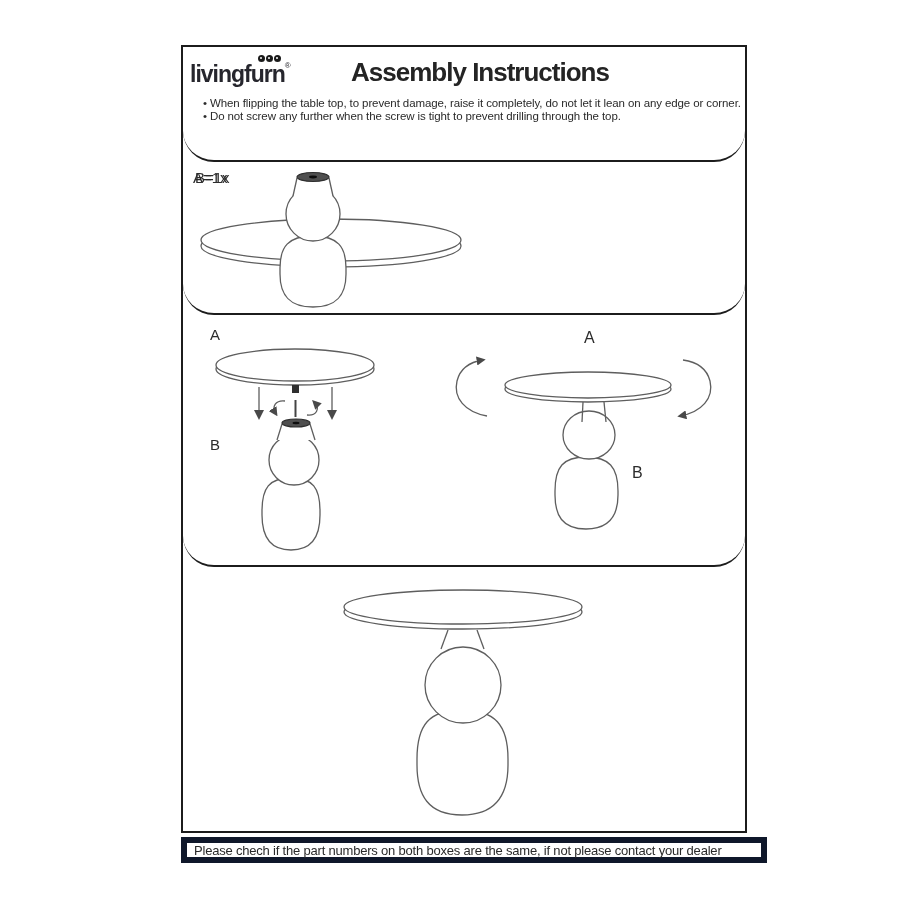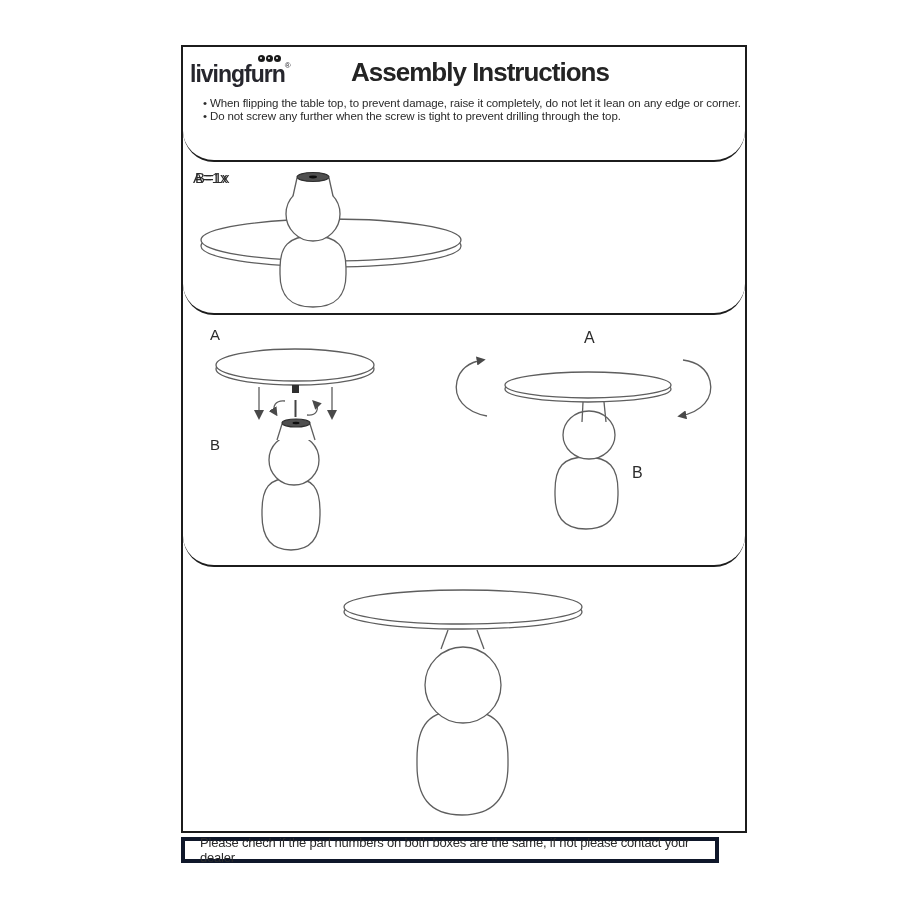--- a/index.html
+++ b/index.html
@@ -13,23 +13,23 @@
     border:2px solid #1c1c1c;box-sizing:border-box;background:#fff;
   }
   .sec{position:absolute;left:0;right:0;box-sizing:border-box;border-radius:31px;}
   .sec-header{top:0;height:115px;border-bottom:2px solid #1c1c1c;}
   .sec-parts{top:115px;height:153px;border-bottom:2px solid #1c1c1c;display:flex;flex-direction:column;}
   .cell-a{width:282px;border-right:2px solid #1c1c1c;box-sizing:border-box;position:relative;}
   .cell-b{flex:1;position:relative;}
   .sec-middle{top:268px;height:252px;border-bottom:2px solid #1c1c1c;}
   .sec-bottom{top:520px;bottom:0;}
   .footer-box{
-    position:absolute;left:181px;top:837px;width:538px;height:26px;
-    border:4px solid #0f172a;box-sizing:border-box;background:#fff;
-    display:flex;align-items:center;padding-left:15px;
+    position:absolute;left:181px;top:837px;width:586px;height:26px;
+    border:6px solid #0f172a;box-sizing:border-box;background:#fff;
+    display:flex;align-items:center;padding-left:7px;
     font-size:13px;letter-spacing:-0.2px;color:#2a2a2a;
   }
   
   .logo{position:absolute;left:7px;top:14px;}
   .logo-text{font-size:23px;font-weight:bold;letter-spacing:-1px;color:#26262d;}
   .logo-reg{font-size:8px;vertical-align:top;color:#26262d;}
   .logo-dots{position:absolute;left:68px;top:-6px;display:flex;gap:1px;}
   .logo-dots span{
     width:7px;height:7px;border-radius:50%;background:#1a1a1a;position:relative;
   }

